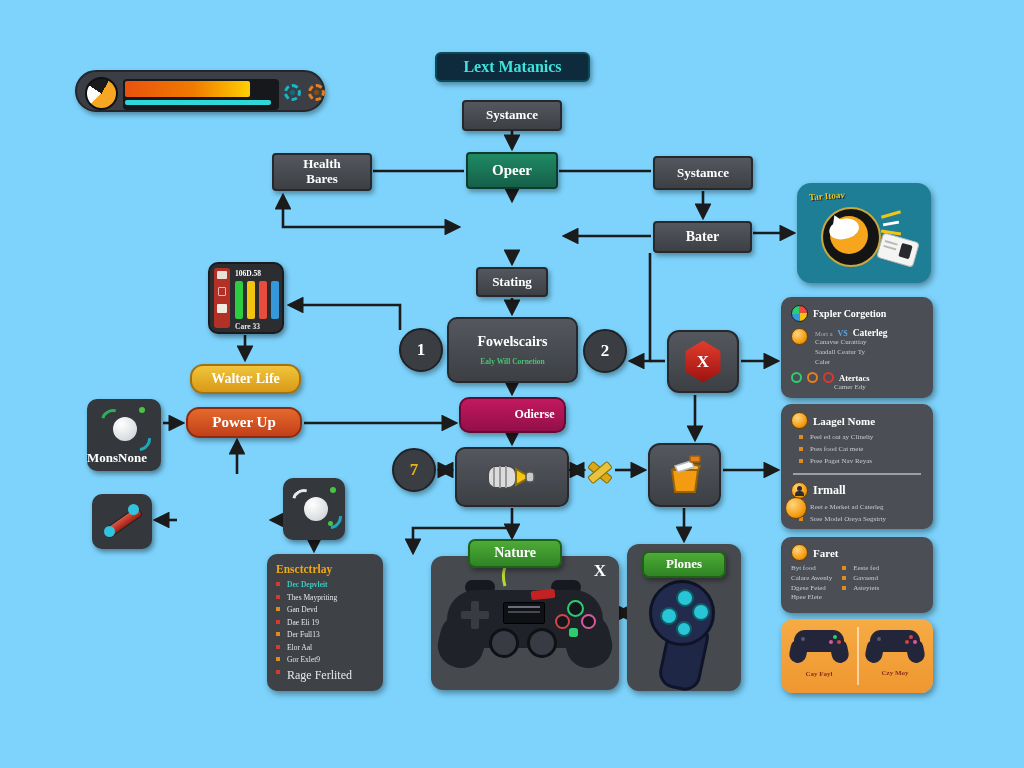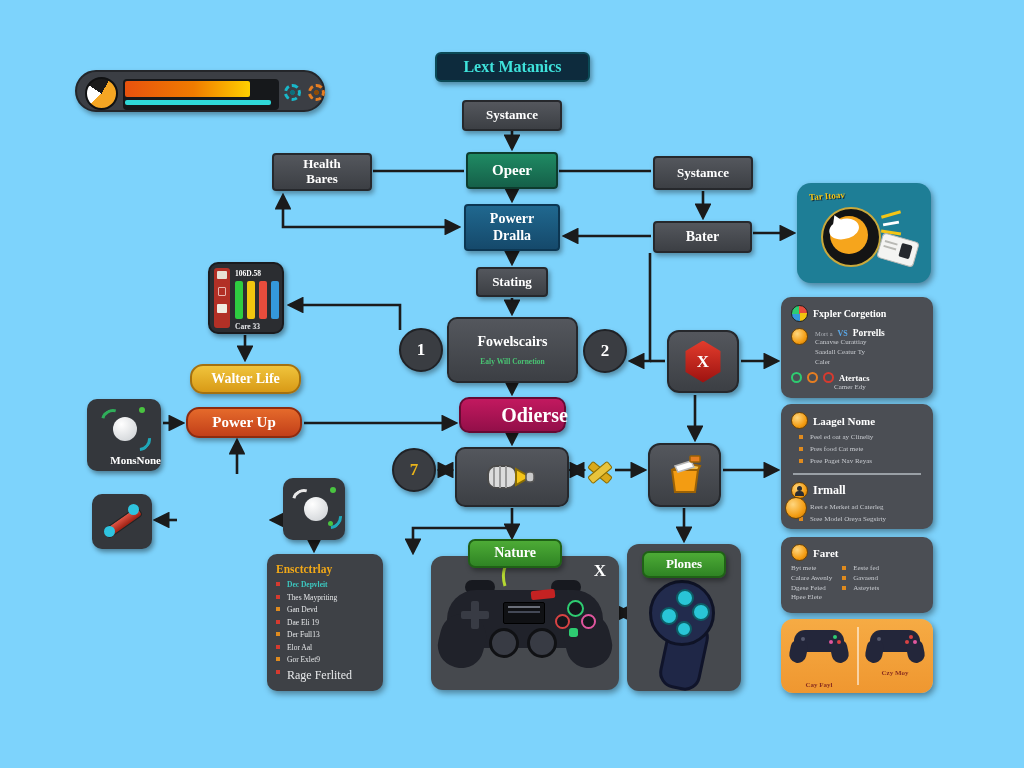--- a/index.html
+++ b/index.html
@@ -106,23 +106,20 @@
   </div>
   <div class="node green" style="left:466px;top:152px;width:92px;height:37px;font-size:15px;">
     <span>Opeer</span>
   </div>
   <div class="node gray" style="left:272px;top:153px;width:100px;height:38px;padding:0 14px;">
     <span>Health Bares</span>
   </div>
   <div class="node gray" style="left:653px;top:156px;width:100px;height:34px;">
     <span>Systamce</span>
   </div>
-  <div class="node blue" style="left:464px;top:204px;width:96px;height:47px;padding:0 12px;font-size:14px;">
-    <span>Powerr Dralla</span>
-  </div>
   <div class="node gray" style="left:653px;top:221px;width:99px;height:32px;font-size:14px;">
     <span>Bater</span>
   </div>
   <div class="node gray" style="left:476px;top:267px;width:72px;height:30px;">
     <span>Stating</span>
   </div>
 
   <div class="node gray" style="left:447px;top:317px;width:131px;height:66px;border-radius:10px;">
     <span style="font-size:14px;">Fowelscairs</span>
     <span style="font-size:7.5px;color:#49c473;margin-top:8px;font-weight:bold;">Ealy Will Cornetion</span>
@@ -136,21 +133,21 @@
   <div class="circle" style="left:392px;top:448px;width:44px;height:44px;color:#e8b31a;">
     <span>7</span>
   </div>
 
   <div class="node gold" style="left:190px;top:364px;width:111px;height:30px;font-size:14px;">
     <span>Walter Life</span>
   </div>
   <div class="node orangebtn" style="left:186px;top:407px;width:116px;height:31px;font-size:15px;">
     <span>Power Up</span>
   </div>
-  <div class="node crimson" style="left:459px;top:397px;width:107px;height:36px;font-size:20px;padding-left:44px;">
+  <div class="node crimson" style="left:459px;top:397px;width:107px;height:36px;font-size:12px;padding-left:44px;">
     <span>Odierse</span>
   </div>
 
   <div class="node gray" style="left:455px;top:447px;width:114px;height:60px;border-radius:10px;">
     <svg width="64" height="44" viewBox="0 0 64 44">
       <rect x="8" y="11" width="28" height="22" rx="8" fill="#dcdcdc" stroke="#4a4a4a" stroke-width="2"></rect>
       <path d="M14,12 L14,32 M20,11 L20,33 M26,11 L26,33" stroke="#9a9a9a" stroke-width="2"></path>
       <path d="M36,14 L50,22 L36,30 Z" fill="#f5c518" stroke="#8a6d03" stroke-width="2"></path>
       <rect x="46" y="17" width="8" height="10" rx="3" fill="#c9c9c9" stroke="#555" stroke-width="1.5"></rect>
     </svg>
@@ -192,21 +189,21 @@
     <div style="position:absolute;left:25px;top:58px;font-size:7.5px;font-weight:bold;color:#e4e6e9;">Care 33</div>
   </div>
 
   <div class="darkbox" style="left:87px;top:399px;width:74px;height:72px;">
     <div style="position:absolute;left:14px;top:8px;width:46px;height:42px;">
       <div style="position:absolute;left:12px;top:10px;width:24px;height:24px;border-radius:50%;background:radial-gradient(circle at 35% 30%,#ffffff,#c9cdd1);"></div>
       <div style="position:absolute;left:0;top:2px;width:18px;height:18px;border:3px solid transparent;border-top-color:#2fae5a;border-radius:50%;transform:rotate(-30deg);"></div>
       <div style="position:absolute;left:26px;top:20px;width:18px;height:18px;border:3px solid transparent;border-top-color:#1fa7b8;border-radius:50%;transform:rotate(130deg);"></div>
       <div style="position:absolute;left:38px;top:0;width:6px;height:6px;border-radius:50%;background:#49c440;"></div>
     </div>
-    <div style="position:absolute;left:0;right:0;bottom:5px;text-align:right;font-size:11px;font-weight:bold;color:#fff;">MonsNone</div>
+    <div style="position:absolute;left:0;right:0;bottom:5px;text-align:left;font-size:13px;font-weight:bold;color:#fff;">MonsNone</div>
   </div>
 
   <div class="darkbox" style="left:92px;top:494px;width:60px;height:55px;">
     <div style="position:absolute;left:8px;top:8px;width:44px;height:38px;">
       <div style="position:absolute;left:2px;top:15px;width:40px;height:9px;background:linear-gradient(#e05545,#9c1f12);border-radius:4px;transform:rotate(-35deg);border:1px solid #222;"></div>
       <div style="position:absolute;left:28px;top:2px;width:11px;height:11px;border-radius:50%;background:#2fc4e0;"></div>
       <div style="position:absolute;left:4px;top:24px;width:11px;height:11px;border-radius:50%;background:#2fc4e0;"></div>
     </div>
   </div>
 
@@ -325,21 +322,21 @@
     <div class="hdr">
       <span class="mdot"></span>
       <span class="b10">Fxpler Corgetion</span>
     </div>
     <div style="display:flex;gap:7px;margin-top:6px;">
       <span class="odot"></span>
       <div>
         <div style="display:flex;gap:5px;align-items:baseline;">
           <span style="font-size:6.5px;color:#aeb2b8;">Mort a</span>
           <span style="font-size:8px;font-weight:bold;color:#5aa8e8;">VS</span>
-          <span style="font-size:9.5px;font-weight:bold;color:#fff;">Porrells</span>
+          <span style="font-size:9.5px;font-weight:bold;color:#fff;">Caterleg</span>
         </div>
         <div class="t7">Canavse Curattiay</div>
         <div class="t7">Saadall Ceatur Ty</div>
         <div class="t7">Caler</div>
       </div>
     </div>
     <div style="display:flex;gap:5px;margin-top:5px;align-items:center;">
       <span style="width:11px;height:11px;border-radius:50%;border:2px solid #2ecc71;box-sizing:border-box;"></span>
       <span style="width:11px;height:11px;border-radius:50%;border:2px solid #e67e22;box-sizing:border-box;"></span>
       <span style="width:11px;height:11px;border-radius:50%;border:2px solid #d63a2f;box-sizing:border-box;"></span>
@@ -384,21 +381,21 @@
     <div class="odot" style="position:absolute;left:4px;bottom:10px;width:20px;height:20px;"></div>
   </div>
 
   <div class="panel" style="left:781px;top:537px;width:152px;height:76px;padding:7px 10px;">
     <div class="hdr">
       <span class="odot"></span>
       <span style="font-size:11px;font-weight:bold;color:#fff;">Faret</span>
     </div>
     <div style="display:flex;gap:10px;margin-top:3px;">
       <div>
-        <div class="t7">Byt mete</div>
+        <div class="t7">Byt food</div>
         <div class="t7">Calare Awenly</div>
         <div class="t7">Dgese Feied</div>
         <div class="t7">Hpee Elete</div>
       </div>
       <div>
         <div class="bullet-row">
             <span class="sq" style="background:#e08b1e;margin-top:2px;"></span>
             <span class="t7">Eeste fed</span>
           </div>
         <div class="bullet-row">
@@ -418,21 +415,21 @@
     <div style="position:absolute;left:8px;top:8px;">
       <div class="gp">
         <div class="body"></div>
           <div class="gl"></div>
           <div class="gr"></div>
         <div class="d1" style="left:44px;top:8px;background:#2ecc71;"></div>
         <div class="d1" style="left:48px;top:13px;background:#d84343;"></div>
         <div class="d1" style="left:40px;top:13px;background:#e0569e;"></div>
         <div class="d1" style="left:12px;top:10px;background:#565a6e;"></div>
       </div>
-      <div style="text-align:center;font-size:7px;font-weight:bold;color:#8a2f1f;margin-top:14px;">Cay Fayl</div>
+      <div style="text-align:center;font-size:7px;font-weight:bold;color:#8a2f1f;margin-top:3px;">Cay Fayl</div>
     </div>
     <div style="position:absolute;right:8px;top:8px;">
       <div class="gp">
         <div class="body"></div>
           <div class="gl"></div>
           <div class="gr"></div>
         <div class="d1" style="left:44px;top:8px;background:#d84343;"></div>
         <div class="d1" style="left:48px;top:13px;background:#e0569e;"></div>
         <div class="d1" style="left:40px;top:13px;background:#d84343;"></div>
         <div class="d1" style="left:12px;top:10px;background:#565a6e;"></div>

